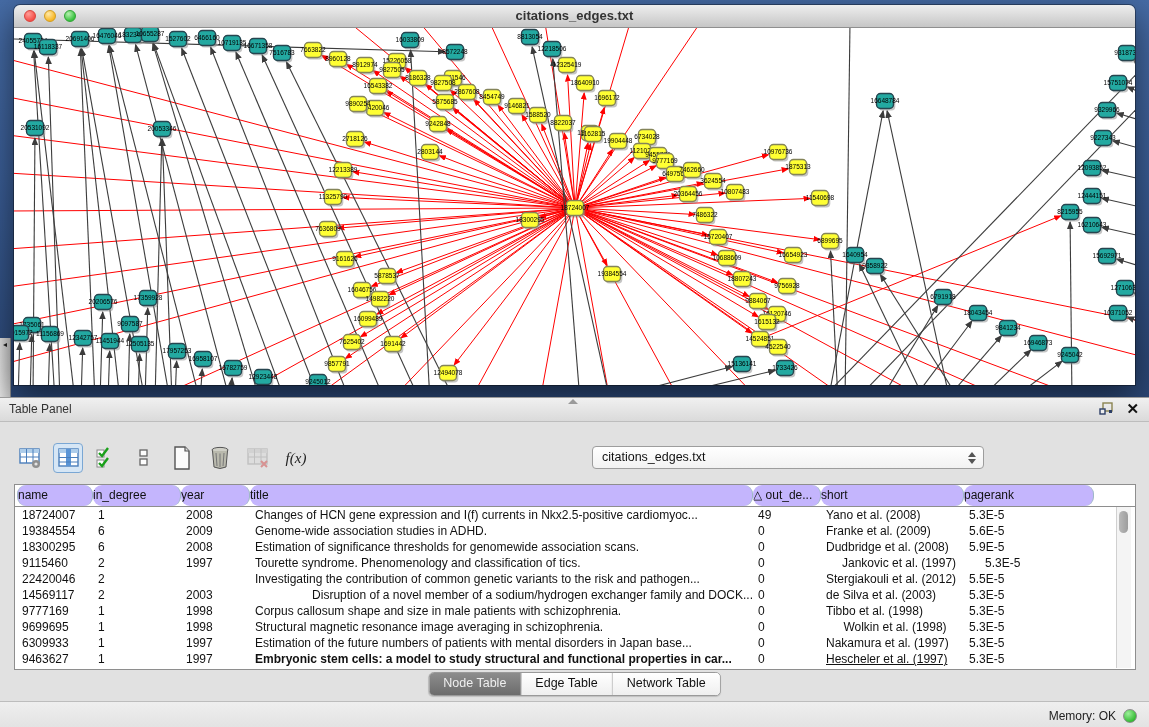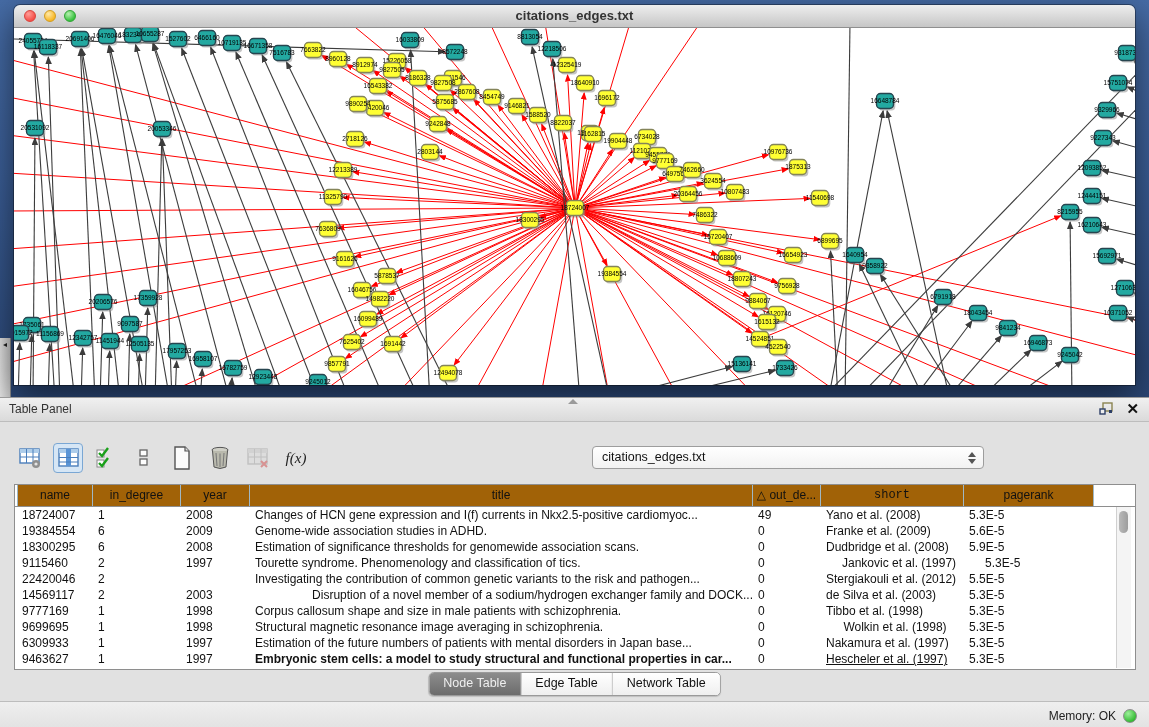--- a/index.html
+++ b/index.html
@@ -80,23 +80,23 @@
   }
   .dd-steppers i{display:block;width:0;height:0;border-left:4px solid transparent;border-right:4px solid transparent;}
   .dd-up{border-bottom:5px solid #555;}
   .dd-down{border-top:5px solid #555;}
   .table-wrap{
     position:absolute;left:14px;top:86px;width:1122px;height:186px;
     background:#fff;border:1px solid #8e8e8e;box-sizing:border-box;overflow:hidden;
   }
   .thead{display:flex;height:21px;border-bottom:1px solid #8e8e8e;background:#fff;}
   .th{
-    background:#a16207;border-right:1px solid #9fb8c6;box-sizing:border-box;
-    font-size:12px;color:#111;text-align:center;line-height:20px;
-    overflow:hidden;white-space:nowrap;flex-shrink:0;
+    background:#c4b5fd;border-right:1px solid #9fb8c6;box-sizing:border-box;
+    font-size:12px;color:#111;text-align:left;line-height:20px;
+    overflow:hidden;white-space:nowrap;flex-shrink:0;border-radius:9px;
   }
   .th:first-child{border-left:1px solid #9fb8c6;margin-left:2px;}
   .tr{display:flex;height:16px;}
   .td{
     font-size:12px;color:#111;line-height:16px;padding-left:5px;box-sizing:border-box;
     overflow:hidden;white-space:nowrap;flex-shrink:0;
   }
   .td:first-child{margin-left:2px;}
   .vscroll{
     position:absolute;right:4px;top:22px;bottom:1px;width:14px;
@@ -997,21 +997,21 @@
     </div>
   </div>
 
   <div class="table-wrap">
     <div class="thead" id="thead">
         <div class="th" style="width: 76px;">name</div>
         <div class="th" style="width: 88px;">in_degree</div>
         <div class="th" style="width: 69px;">year</div>
         <div class="th" style="width: 503px;">title</div>
         <div class="th" style="width: 68px;">△ out_de...</div>
-        <div class="th" style="width: 143px; font-family: Liberation Mono, monospace;">short</div>
+        <div class="th" style="width: 143px;">short</div>
         <div class="th" style="width: 130px;">pagerank</div>
       </div>
     <div id="tbody">
         <div class="tr">
           <div class="td" style="width: 76px;">18724007</div>
           <div class="td" style="width: 88px;">1</div>
           <div class="td" style="width: 69px;">2008</div>
           <div class="td" style="width: 503px;">Changes of HCN gene expression and I(f) currents in Nkx2.5-positive cardiomyoc...</div>
           <div class="td" style="width: 68px;">49</div>
           <div class="td" style="width: 143px;">Yano et al. (2008)</div>

